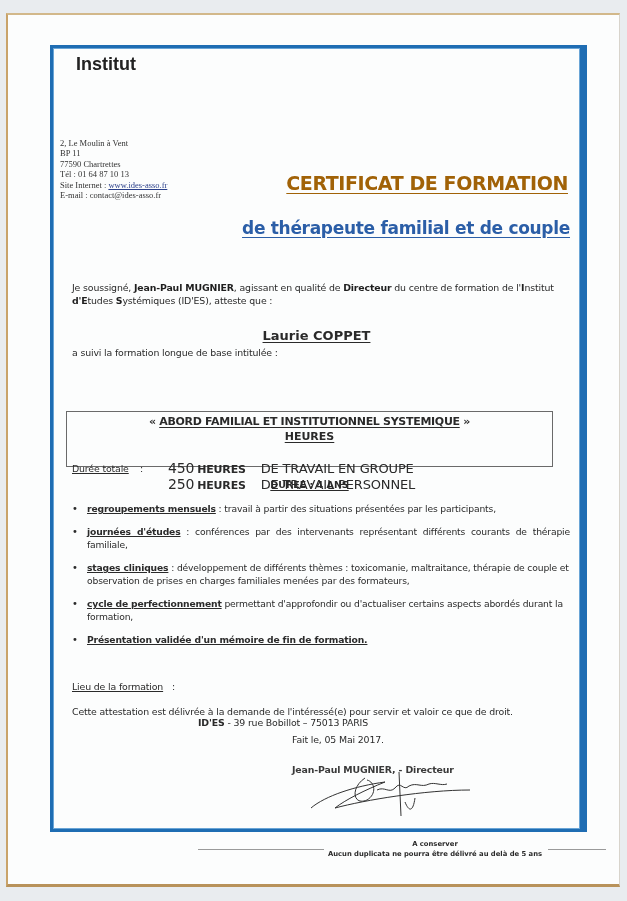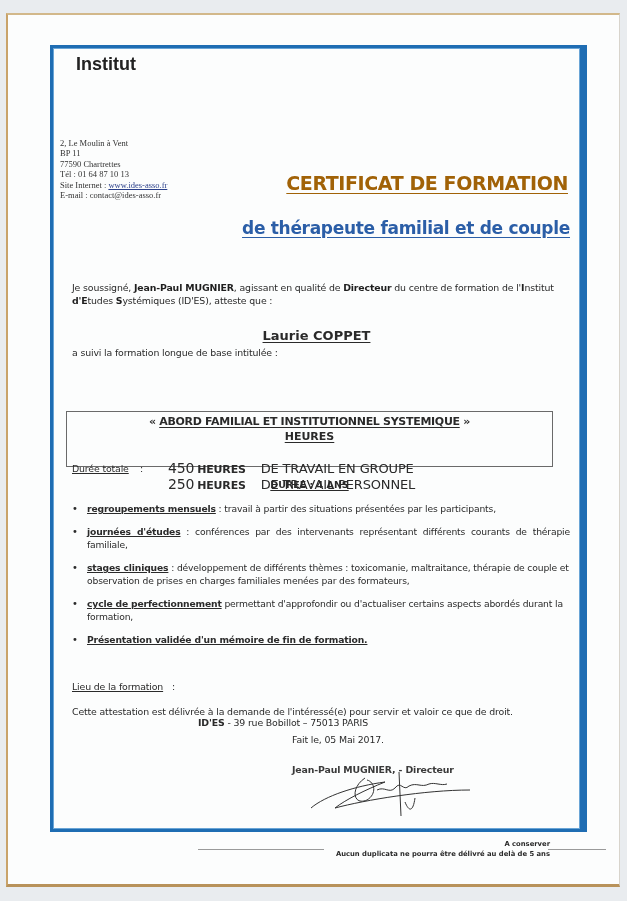--- a/index.html
+++ b/index.html
@@ -155,21 +155,21 @@
     .attest { left: 72px; top: 705px; }
     .fait { left: 292px; top: 733px; }
     .signer { left: 292px; top: 763px; font-weight: bold; color: #3a3a3a; }
     .signature { position: absolute; left: 305px; top: 768px; }
     .footer-line-l { position: absolute; left: 198px; top: 849px; width: 126px; height: 1px; background: #9a9a9a; }
     .footer-line-r { position: absolute; left: 548px; top: 849px; width: 58px; height: 1px; background: #9a9a9a; }
     .footer {
       position: absolute;
       left: 320px; top: 839px;
       width: 230px;
-      text-align: right;
+      text-align: center;
       font-family: "DejaVu Sans", sans-serif;
       font-weight: bold;
       font-size: 6.8px;
       line-height: 10px;
       color: #2a2a2a;
     }
   </style>
 </head>
 <body>
 

